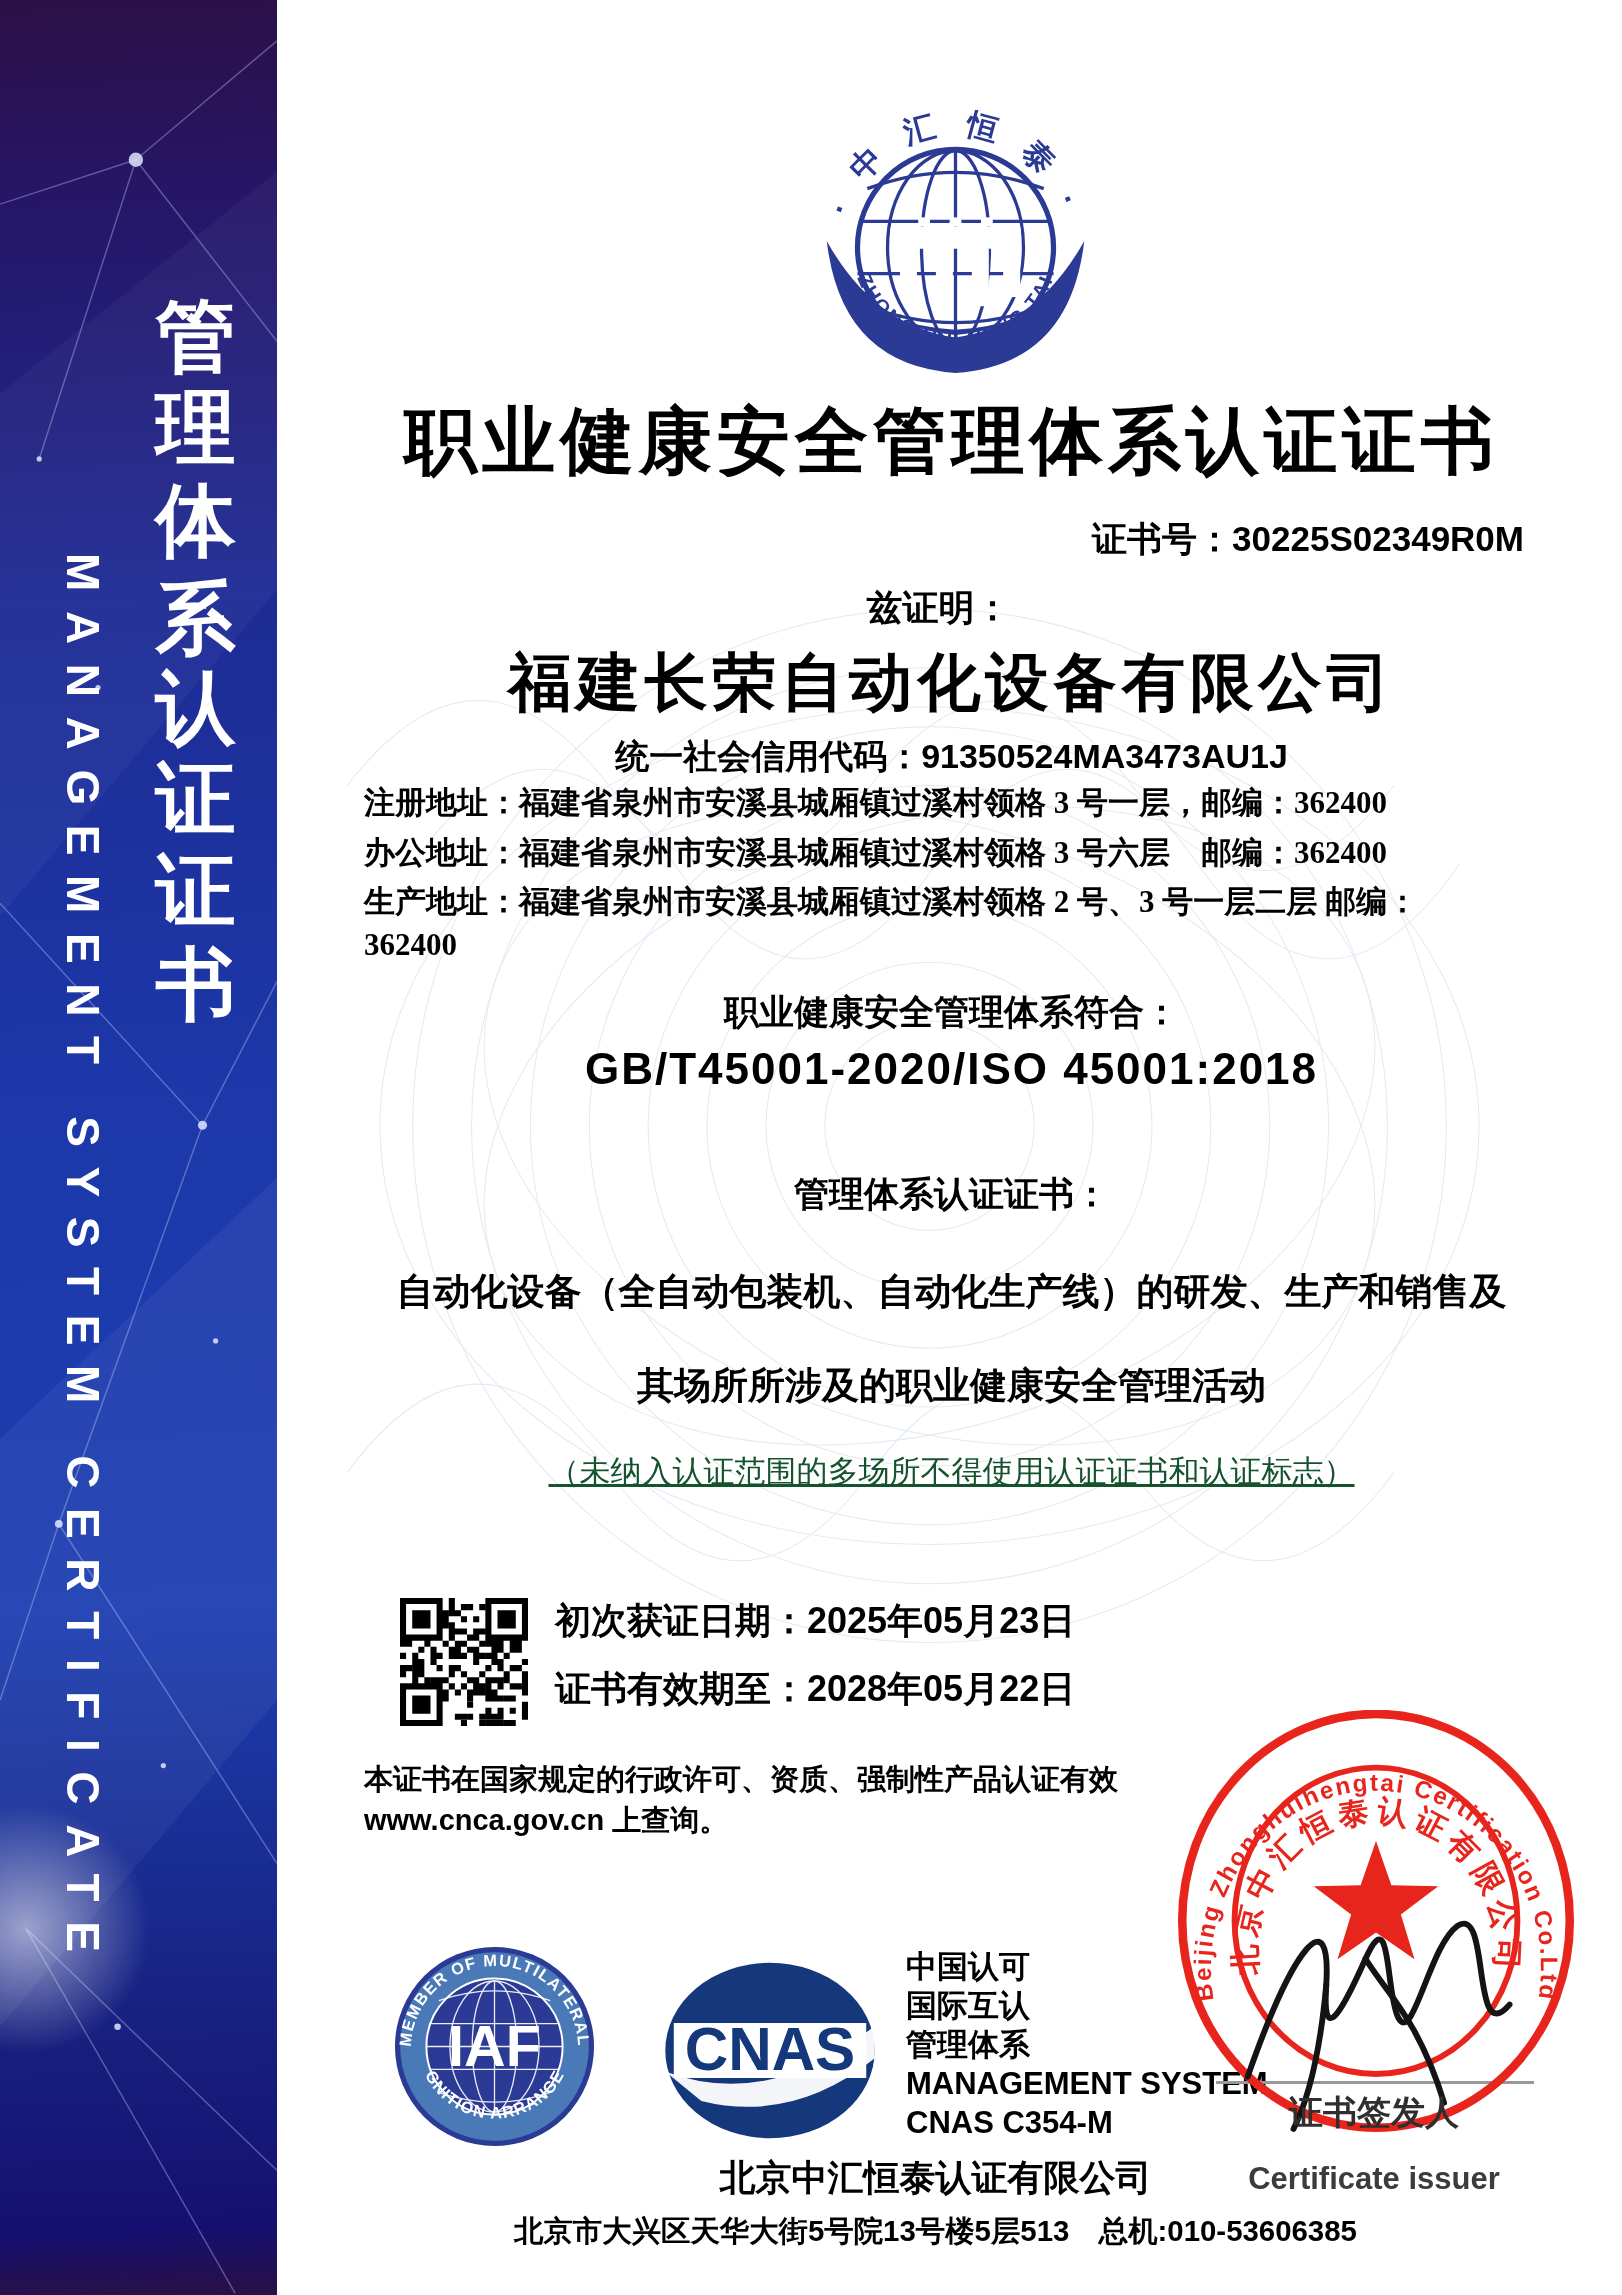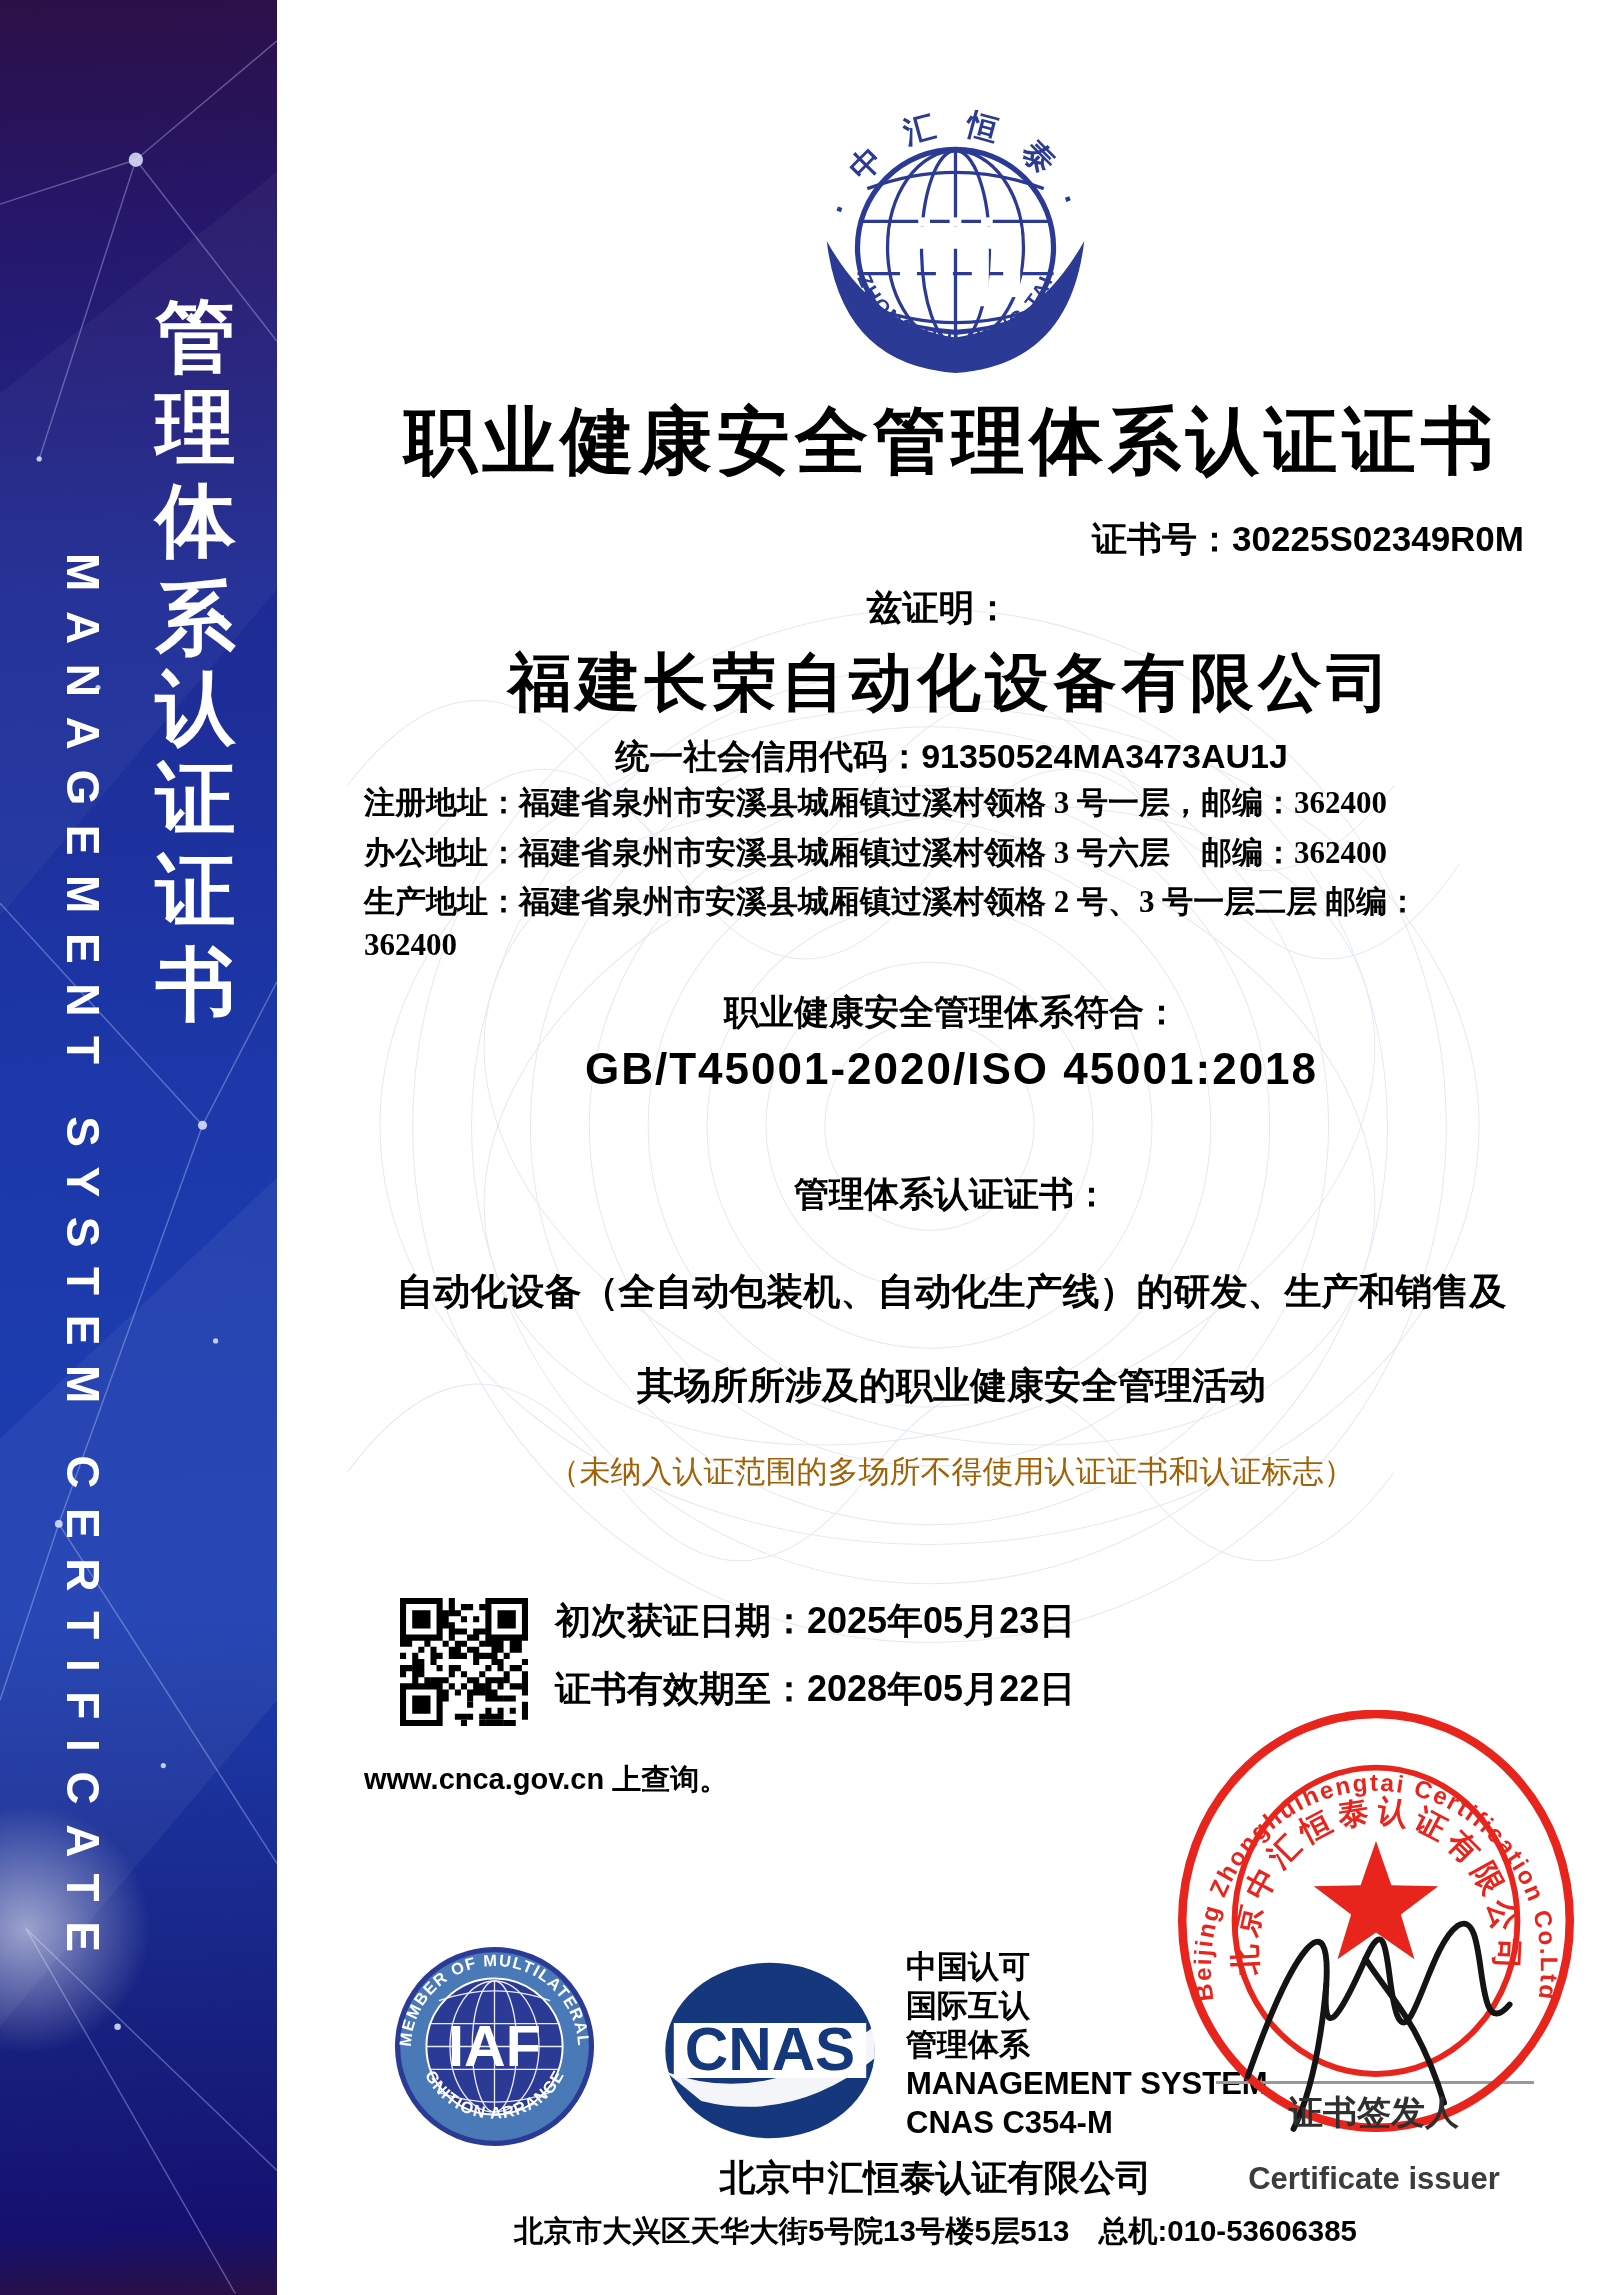--- a/index.html
+++ b/index.html
@@ -41,21 +41,21 @@
   .std-value{left:281px;top:1044px;width:1341px;text-align:center;
     font-size:44px;font-weight:800;letter-spacing:2px;}
 
   .scope-label{left:281px;top:1171px;width:1341px;text-align:center;
     font-size:35px;font-weight:700;}
   .scope-line1{left:281px;top:1267px;width:1341px;text-align:center;
     font-size:37px;font-weight:700;white-space:nowrap;}
   .scope-line2{left:281px;top:1361px;width:1341px;text-align:center;
     font-size:37px;font-weight:700;}
   .scope-note{left:281px;top:1451px;width:1341px;text-align:center;
-    font-size:31px;font-weight:500;color:#a16207;}
+    font-size:31px;font-weight:500;color:#14532d;text-decoration:underline;}
 
   .qr{left:400px;top:1598px;}
   .dates{left:555px;top:1601px;font-size:36px;font-weight:700;}
   .dates div{margin:0 0 29px 0;line-height:39px;}
 
   .legal{left:364px;top:1759px;width:982px;font-size:29px;font-weight:600;}
   .legal p{margin:0;line-height:41px;}
 
   
   .iaf{left:393px;top:1945px;}
@@ -204,20 +204,21 @@
 
 <svg class="abs qr z1" id="qr" width="128" height="128" viewBox="0 0 196 196">
     <path d="M74.7,0.0h9.3v9.3h-9.3zM74.7,9.3h9.3v9.3h-9.3zM93.3,9.3h9.3v9.3h-9.3zM102.7,9.3h9.3v9.3h-9.3zM121.3,9.3h9.3v9.3h-9.3zM65.3,18.7h9.3v9.3h-9.3zM74.7,18.7h9.3v9.3h-9.3zM84.0,18.7h9.3v9.3h-9.3zM65.3,28.0h9.3v9.3h-9.3zM93.3,28.0h9.3v9.3h-9.3zM112.0,28.0h9.3v9.3h-9.3zM65.3,37.3h9.3v9.3h-9.3zM74.7,37.3h9.3v9.3h-9.3zM74.7,46.7h9.3v9.3h-9.3zM84.0,46.7h9.3v9.3h-9.3zM93.3,46.7h9.3v9.3h-9.3zM112.0,46.7h9.3v9.3h-9.3zM121.3,46.7h9.3v9.3h-9.3zM74.7,56.0h9.3v9.3h-9.3zM102.7,56.0h9.3v9.3h-9.3zM112.0,56.0h9.3v9.3h-9.3zM0.0,65.3h9.3v9.3h-9.3zM9.3,65.3h9.3v9.3h-9.3zM37.3,65.3h9.3v9.3h-9.3zM65.3,65.3h9.3v9.3h-9.3zM84.0,65.3h9.3v9.3h-9.3zM93.3,65.3h9.3v9.3h-9.3zM121.3,65.3h9.3v9.3h-9.3zM130.7,65.3h9.3v9.3h-9.3zM140.0,65.3h9.3v9.3h-9.3zM149.3,65.3h9.3v9.3h-9.3zM168.0,65.3h9.3v9.3h-9.3zM177.3,65.3h9.3v9.3h-9.3zM28.0,74.7h9.3v9.3h-9.3zM46.7,74.7h9.3v9.3h-9.3zM74.7,74.7h9.3v9.3h-9.3zM84.0,74.7h9.3v9.3h-9.3zM102.7,74.7h9.3v9.3h-9.3zM112.0,74.7h9.3v9.3h-9.3zM140.0,74.7h9.3v9.3h-9.3zM149.3,74.7h9.3v9.3h-9.3zM168.0,74.7h9.3v9.3h-9.3zM177.3,74.7h9.3v9.3h-9.3zM0.0,84.0h9.3v9.3h-9.3zM18.7,84.0h9.3v9.3h-9.3zM46.7,84.0h9.3v9.3h-9.3zM56.0,84.0h9.3v9.3h-9.3zM74.7,84.0h9.3v9.3h-9.3zM84.0,84.0h9.3v9.3h-9.3zM93.3,84.0h9.3v9.3h-9.3zM112.0,84.0h9.3v9.3h-9.3zM121.3,84.0h9.3v9.3h-9.3zM130.7,84.0h9.3v9.3h-9.3zM140.0,84.0h9.3v9.3h-9.3zM158.7,84.0h9.3v9.3h-9.3zM18.7,93.3h9.3v9.3h-9.3zM28.0,93.3h9.3v9.3h-9.3zM46.7,93.3h9.3v9.3h-9.3zM112.0,93.3h9.3v9.3h-9.3zM140.0,93.3h9.3v9.3h-9.3zM149.3,93.3h9.3v9.3h-9.3zM186.7,93.3h9.3v9.3h-9.3zM0.0,102.7h9.3v9.3h-9.3zM9.3,102.7h9.3v9.3h-9.3zM18.7,102.7h9.3v9.3h-9.3zM28.0,102.7h9.3v9.3h-9.3zM56.0,102.7h9.3v9.3h-9.3zM74.7,102.7h9.3v9.3h-9.3zM84.0,102.7h9.3v9.3h-9.3zM130.7,102.7h9.3v9.3h-9.3zM149.3,102.7h9.3v9.3h-9.3zM168.0,102.7h9.3v9.3h-9.3zM177.3,102.7h9.3v9.3h-9.3zM0.0,112.0h9.3v9.3h-9.3zM18.7,112.0h9.3v9.3h-9.3zM28.0,112.0h9.3v9.3h-9.3zM74.7,112.0h9.3v9.3h-9.3zM93.3,112.0h9.3v9.3h-9.3zM121.3,112.0h9.3v9.3h-9.3zM158.7,112.0h9.3v9.3h-9.3zM186.7,112.0h9.3v9.3h-9.3zM18.7,121.3h9.3v9.3h-9.3zM37.3,121.3h9.3v9.3h-9.3zM46.7,121.3h9.3v9.3h-9.3zM56.0,121.3h9.3v9.3h-9.3zM65.3,121.3h9.3v9.3h-9.3zM102.7,121.3h9.3v9.3h-9.3zM112.0,121.3h9.3v9.3h-9.3zM130.7,121.3h9.3v9.3h-9.3zM140.0,121.3h9.3v9.3h-9.3zM149.3,121.3h9.3v9.3h-9.3zM158.7,121.3h9.3v9.3h-9.3zM186.7,121.3h9.3v9.3h-9.3zM74.7,130.7h9.3v9.3h-9.3zM93.3,130.7h9.3v9.3h-9.3zM112.0,130.7h9.3v9.3h-9.3zM121.3,130.7h9.3v9.3h-9.3zM130.7,130.7h9.3v9.3h-9.3zM149.3,130.7h9.3v9.3h-9.3zM168.0,130.7h9.3v9.3h-9.3zM177.3,130.7h9.3v9.3h-9.3zM186.7,130.7h9.3v9.3h-9.3zM65.3,140.0h9.3v9.3h-9.3zM84.0,140.0h9.3v9.3h-9.3zM102.7,140.0h9.3v9.3h-9.3zM112.0,140.0h9.3v9.3h-9.3zM121.3,140.0h9.3v9.3h-9.3zM130.7,140.0h9.3v9.3h-9.3zM140.0,140.0h9.3v9.3h-9.3zM186.7,140.0h9.3v9.3h-9.3zM65.3,149.3h9.3v9.3h-9.3zM102.7,149.3h9.3v9.3h-9.3zM130.7,149.3h9.3v9.3h-9.3zM140.0,149.3h9.3v9.3h-9.3zM149.3,149.3h9.3v9.3h-9.3zM158.7,149.3h9.3v9.3h-9.3zM168.0,149.3h9.3v9.3h-9.3zM102.7,158.7h9.3v9.3h-9.3zM186.7,158.7h9.3v9.3h-9.3zM130.7,168.0h9.3v9.3h-9.3zM149.3,168.0h9.3v9.3h-9.3zM168.0,168.0h9.3v9.3h-9.3zM186.7,168.0h9.3v9.3h-9.3zM84.0,177.3h9.3v9.3h-9.3zM93.3,177.3h9.3v9.3h-9.3zM102.7,177.3h9.3v9.3h-9.3zM121.3,177.3h9.3v9.3h-9.3zM130.7,177.3h9.3v9.3h-9.3zM140.0,177.3h9.3v9.3h-9.3zM149.3,177.3h9.3v9.3h-9.3zM186.7,177.3h9.3v9.3h-9.3zM93.3,186.7h9.3v9.3h-9.3zM121.3,186.7h9.3v9.3h-9.3zM130.7,186.7h9.3v9.3h-9.3zM140.0,186.7h9.3v9.3h-9.3zM149.3,186.7h9.3v9.3h-9.3zM158.7,186.7h9.3v9.3h-9.3zM168.0,186.7h9.3v9.3h-9.3zM0.0,0.0h65.3v65.3h-65.3zM9.3,9.3v46.7h46.7v-46.7zM18.7,18.7h28.0v28.0h-28.0zM130.7,0.0h65.3v65.3h-65.3zM140.0,9.3v46.7h46.7v-46.7zM149.3,18.7h28.0v28.0h-28.0zM0.0,130.7h65.3v65.3h-65.3zM9.3,140.0v46.7h46.7v-46.7zM18.7,149.3h28.0v28.0h-28.0z" fill="#000" fill-rule="evenodd"></path>
   </svg>
 <div class="abs dates z1">
   <div>初次获证日期：2025年05月23日</div>
   <div>证书有效期至：2028年05月22日</div>
 </div>
 
 <div class="abs legal z1">
+  <p>本证书在国家规定的行政许可、资质、强制性产品认证有效</p>
   <p>www.cnca.gov.cn 上查询。</p>
 </div>
 
 <div class="abs iaf z1">
   <svg width="203" height="203" viewBox="0 0 310 310">
     <defs>
       <path id="iaf-top" d="M38,212 A128,128 0 1 1 272,212"></path>
       <path id="iaf-bot" d="M46,192 A118,118 0 0 0 264,192"></path>
     </defs>
     <circle cx="155" cy="155" r="152" fill="#2b3a94"></circle>

